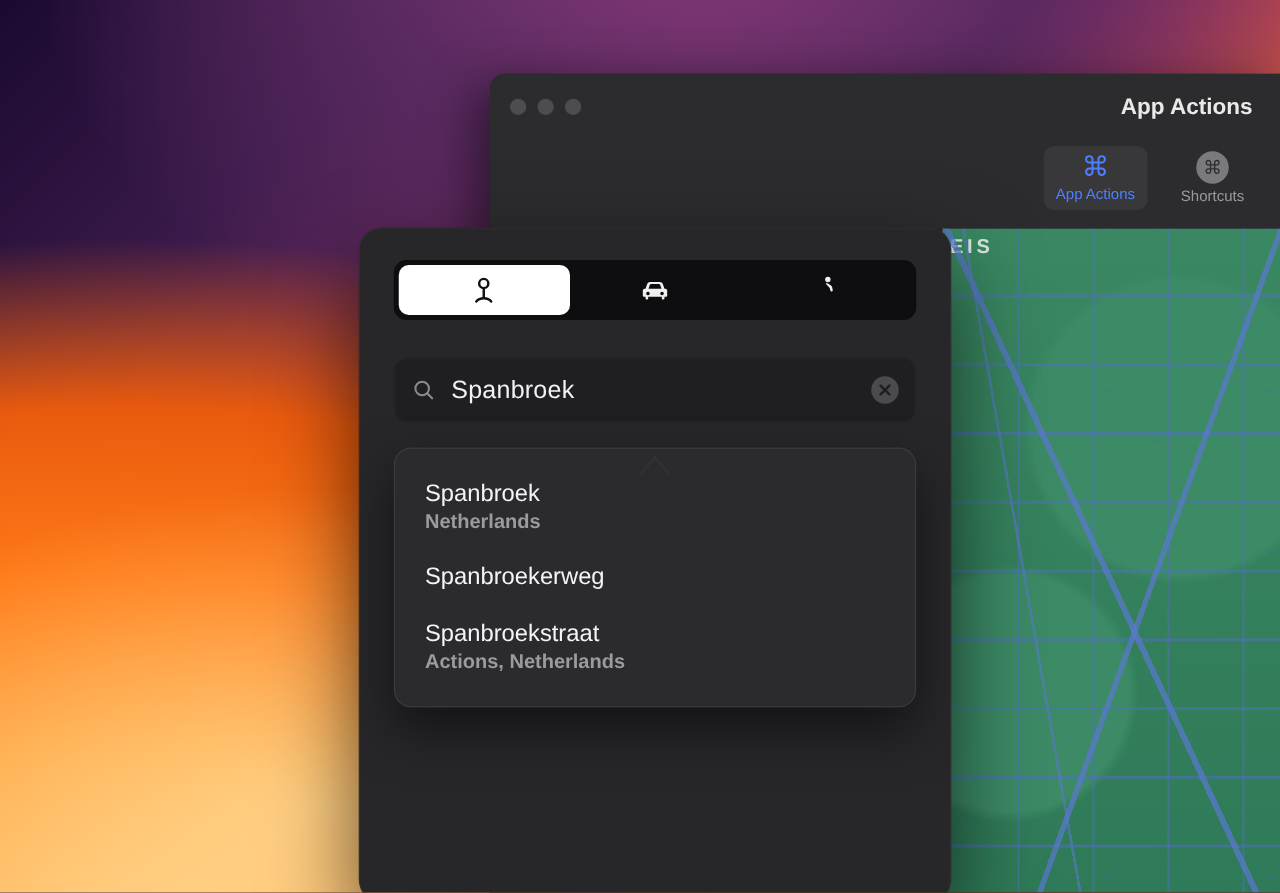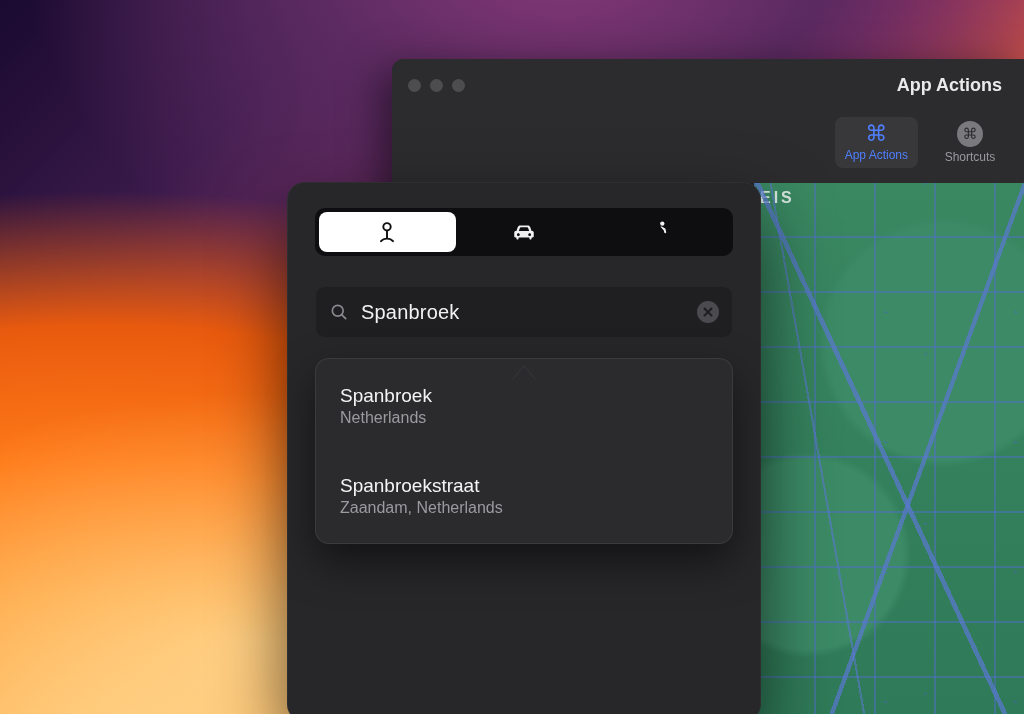--- a/index.html
+++ b/index.html
@@ -225,20 +225,21 @@
     }
     .suggestion .title {
       color: #f4f4f6;
       font-size: 19px;
       font-weight: 500;
     }
     .suggestion .subtitle {
       color: #9b9b9f;
       font-size: 16px;
       margin-top: 2px;
+      font-weight: bold;
     }
   </style>
 </head>
 <body>
 
 <div class="wallpaper"></div>
 
 <div class="app-window">
   <div class="titlebar">
     <div class="traffic-lights">
@@ -307,21 +308,22 @@
   </div>
 
   <div class="popover-wrap">
     <div class="popover-arrow"></div>
     <div class="popover">
       <div class="suggestion">
         <div class="title">Spanbroek</div>
         <div class="subtitle">Netherlands</div>
       </div>
       <div class="suggestion">
+        <div class="title">Spanbroekerweg</div>
       </div>
       <div class="suggestion">
         <div class="title">Spanbroekstraat</div>
-        <div class="subtitle">Zaandam, Netherlands</div>
+        <div class="subtitle">Actions, Netherlands</div>
       </div>
     </div>
   </div>
 
 </div>
 
 </body></html>

